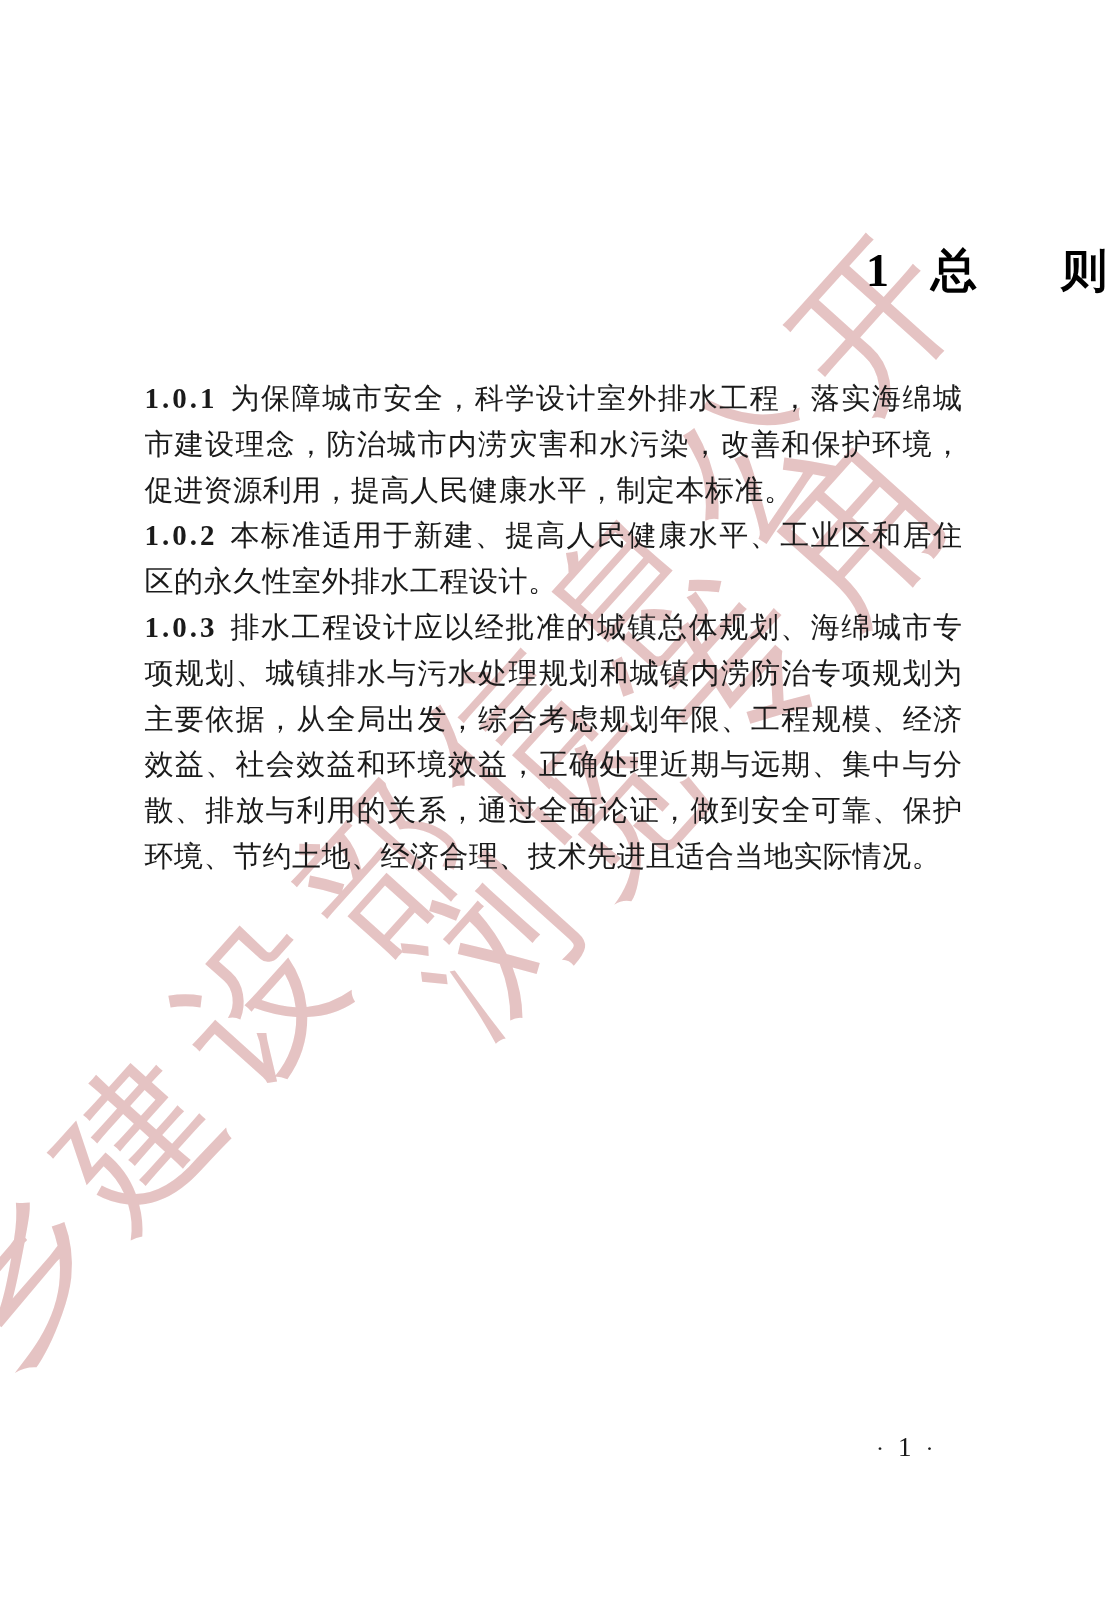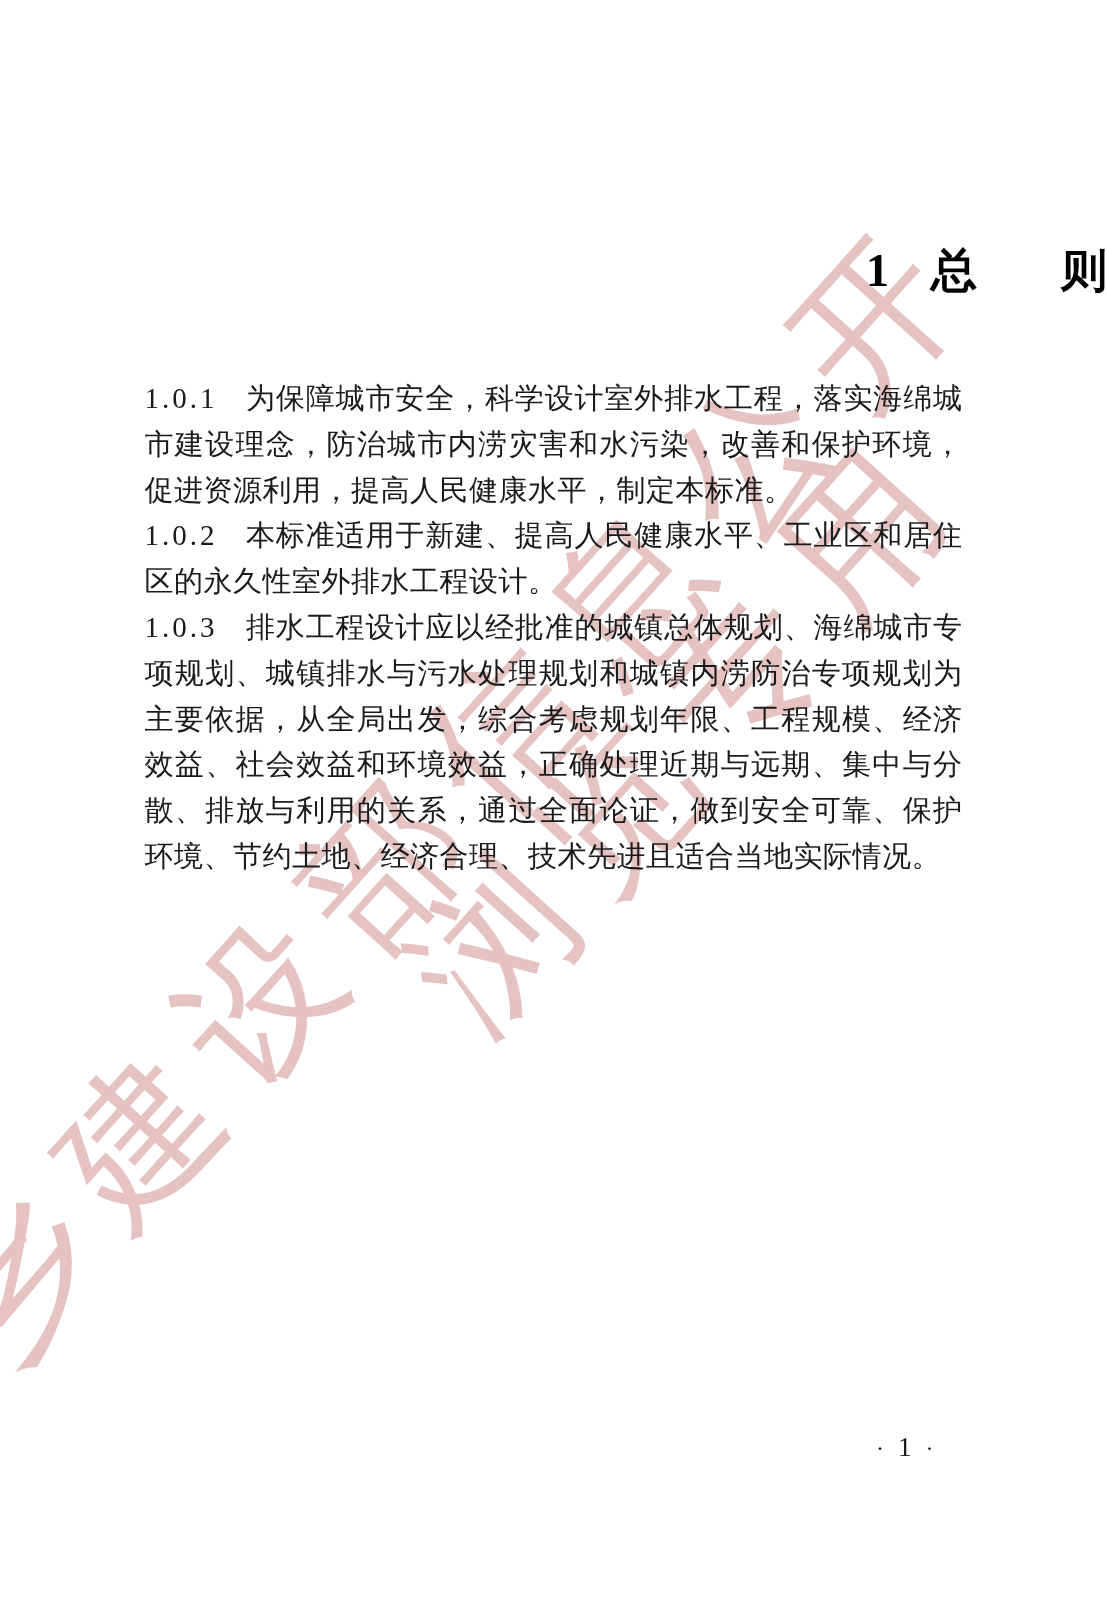--- a/index.html
+++ b/index.html
@@ -54,23 +54,23 @@
     z-index: 2;
     margin: 82px auto 0 auto;
     width: 818px;
     font-size: 29px;
     line-height: 45.8px;
     letter-spacing: 0.5px;
     text-align: justify;
   }
   .body-text p { margin: 0; padding: 0; }
   .clause-label {
-    font-weight: normal;
+    font-weight: bold;
     letter-spacing: 3px;
-    margin-right: 28px;
+    margin-right: 12px;
     font-family: "Liberation Serif", "DejaVu Serif", serif;
   }
   p.sub-item { text-indent: 66px; }
   .item-number {
     font-weight: bold;
     margin-right: 28px;
   }
   
   .page-number {
     position: absolute;

